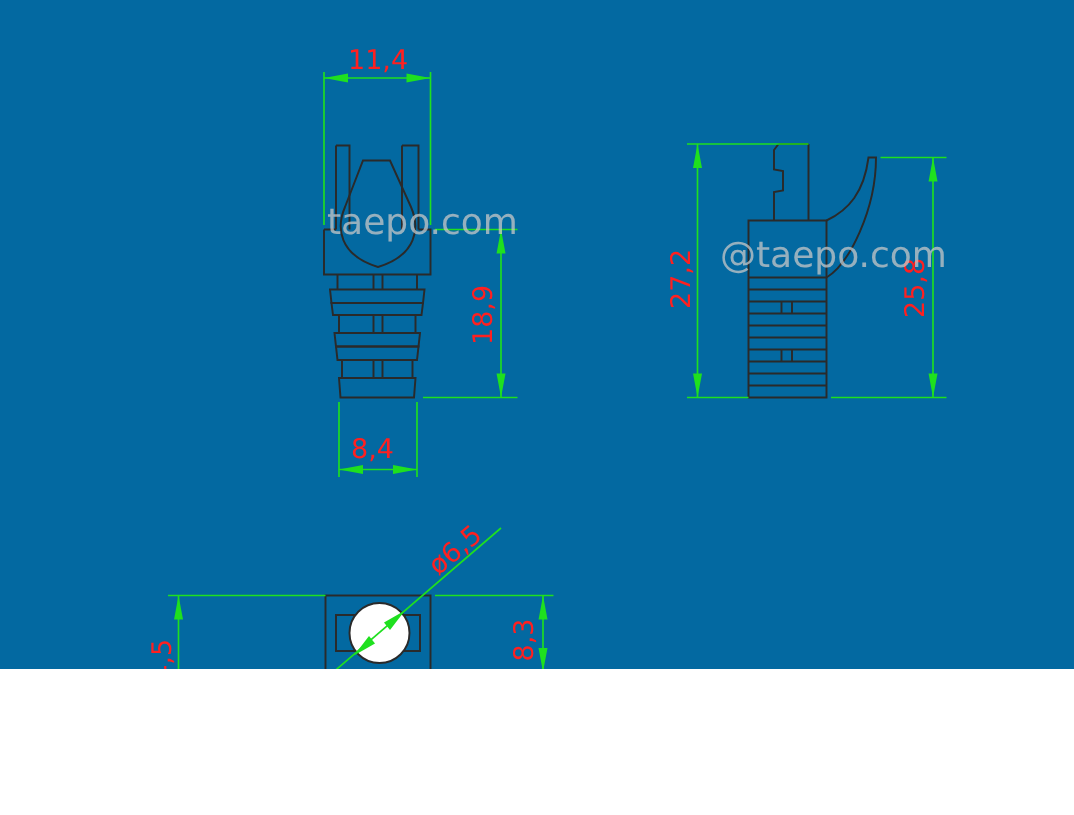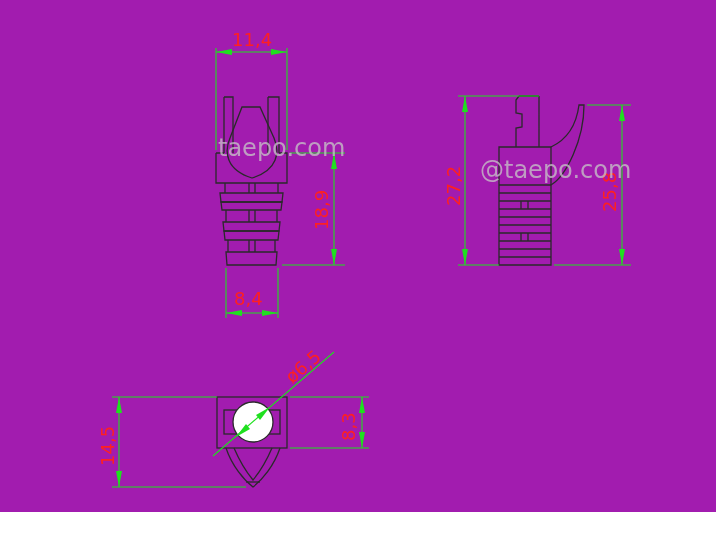--- a/index.html
+++ b/index.html
@@ -1,16 +1,16 @@
 <!DOCTYPE html>
 <html><head>
 <meta charset="utf-8">
 <style>
   html, body { margin: 0; padding: 0; background: #ffffff; }
-  #canvas { position: relative; width: 716px; height: 512px; background: #a21caf; overflow: hidden; }
+  #canvas { position: relative; width: 716px; height: 446px; background: #0369a1; overflow: hidden; }
   svg { position: absolute; left: 0; top: 0; }
   .part { fill: none; stroke: #2a2a2a; stroke-width: 1.3; }
   .dim { fill: none; stroke: #1fe01f; stroke-width: 1.1; }
   .arrow { fill: #1fe01f; stroke: none; }
   .dimtext { fill: #ff2020; font-family: "DejaVu Sans", sans-serif; font-size: 18px; }
   .wm { fill: #c8c8c8; font-family: "DejaVu Sans", sans-serif; font-size: 24px; opacity: 0.75; }
 </style>
 </head>
 <body>
 

